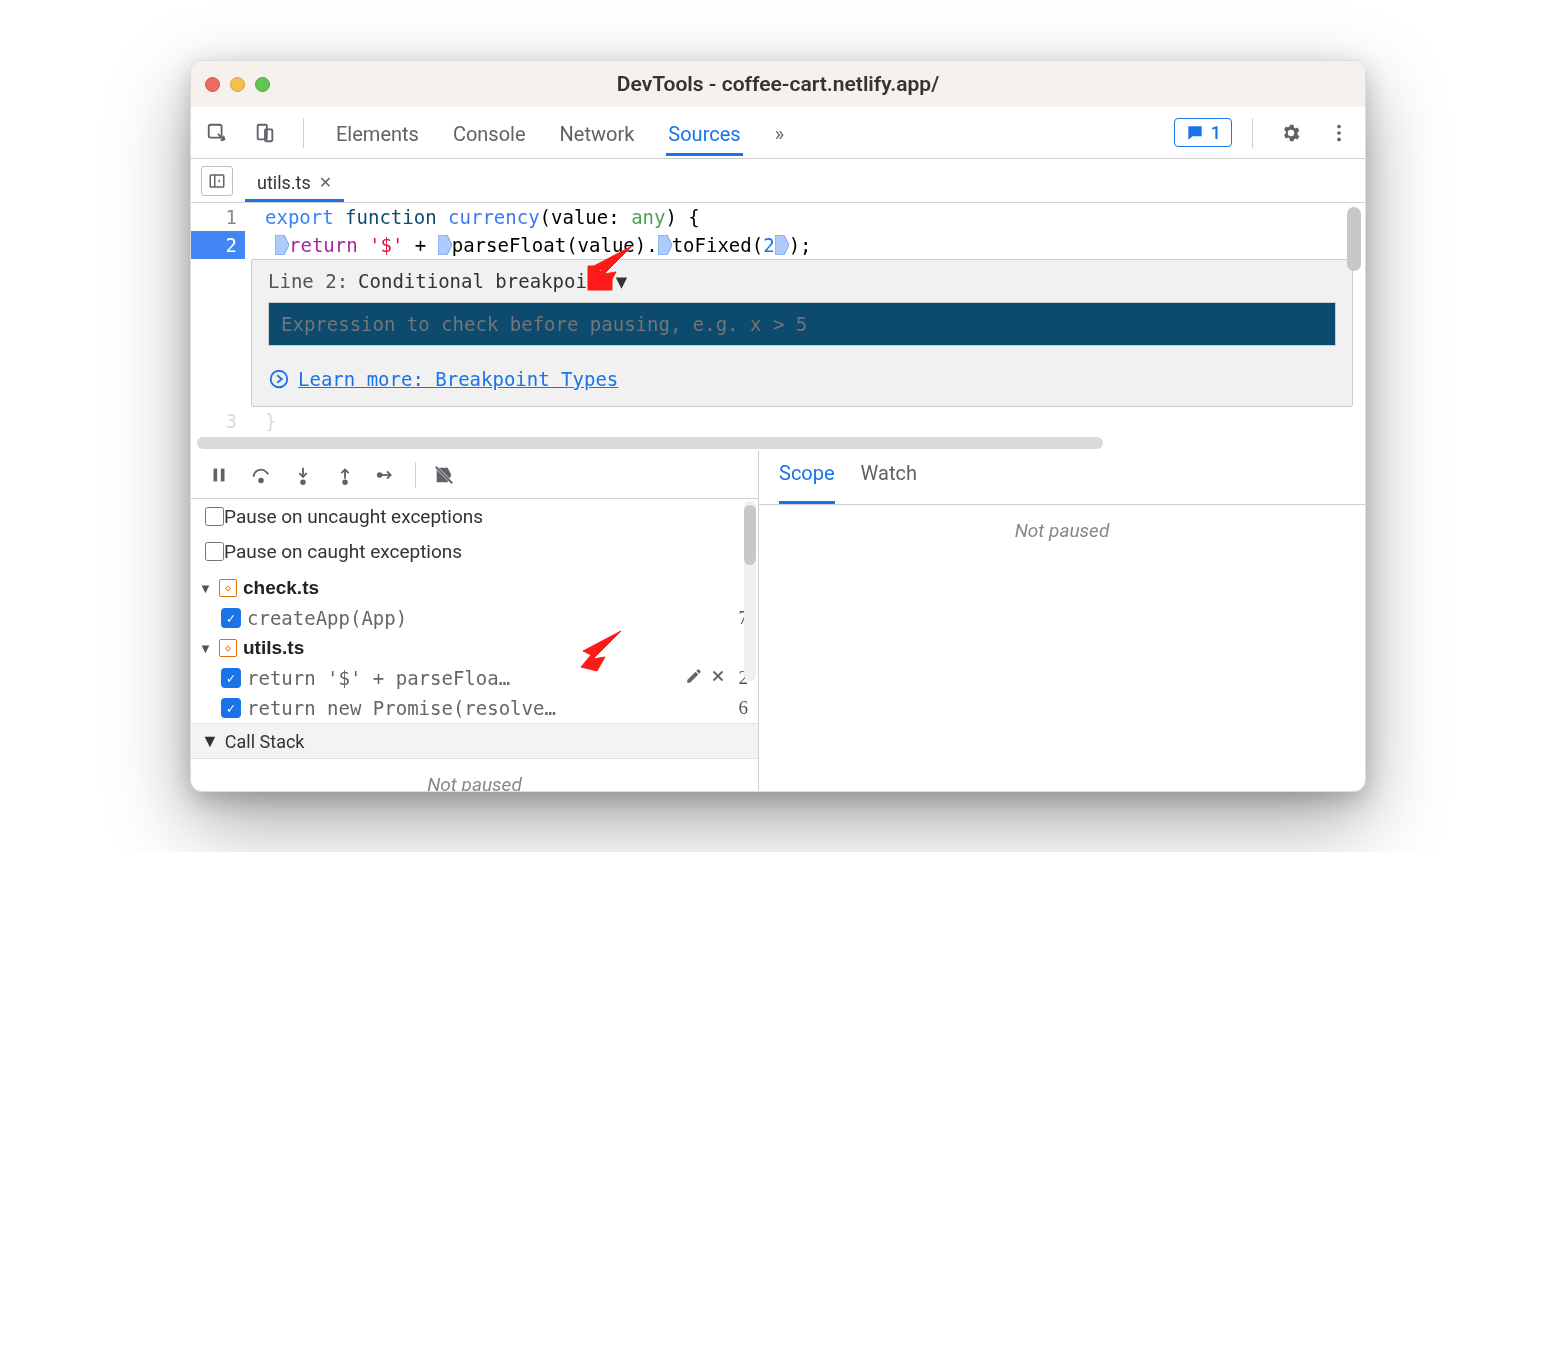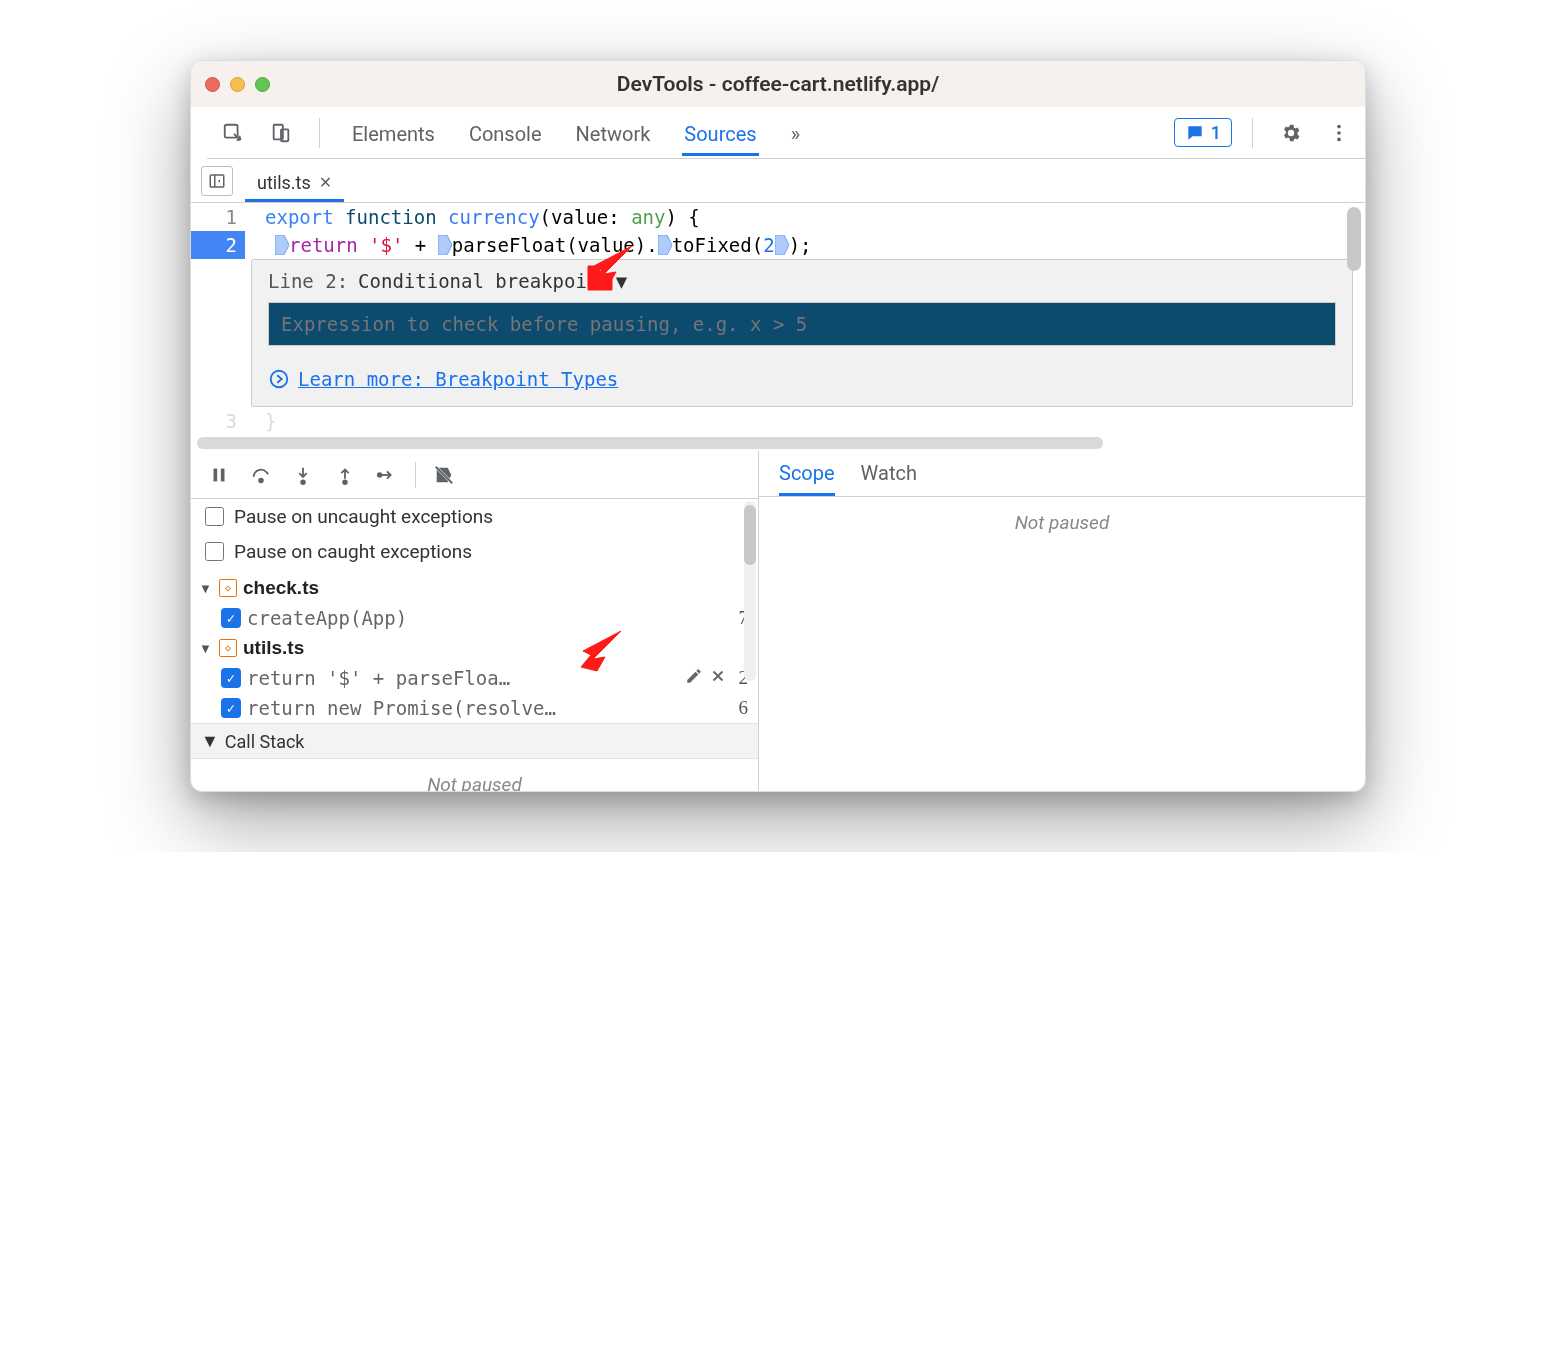--- a/index.html
+++ b/index.html
@@ -35,21 +35,21 @@
   .dot.yellow { background:#f5bf4f; border:1px solid #d9a13a;}
   .dot.green { background:#61c554; border:1px solid #4da53f;}
   .title {
     position:absolute; left:0; right:0; text-align:center;
     font-size:21px; font-weight:600; color:#333;
     pointer-events:none;
   }
   
   .topbar {
     height:52px; border-bottom:1px solid #d0d0d0;
-    display:flex; align-items:center; padding:0 8px; gap:12px;margin-left:16px;
+    display:flex; align-items:center; padding:0 8px; gap:12px;
   }
   .topbar .sep { width:1px; height:30px; background:#d0d0d0; margin:0 8px;}
   .icon-btn {
     width:36px; height:36px; display:flex; align-items:center; justify-content:center;
     border-radius:4px; color:#5f6368;
   }
   .icon-btn svg { width:22px; height:22px; }
   .panel-tabs { display:flex; gap:30px; margin-left:10px; font-size:20px; color:#5f6368;}
   .panel-tab { padding:12px 2px 10px; cursor:pointer; }
   .panel-tab.active { color:#1a73e8; border-bottom:3px solid #1a73e8; padding-bottom:7px;}
@@ -140,21 +140,21 @@
   }
   
   .lower { display:flex; height:340px;}
   .lower-left { width:568px; border-right:1px solid #d0d0d0; overflow:hidden; position:relative;}
   .lower-right { flex:1; }
   
   .dbg-toolbar { height:48px; display:flex; align-items:center; gap:6px; padding:0 10px; border-bottom:1px solid #d0d0d0;}
   .dbg-toolbar .icon-btn { color:#5f6368; }
   .dbg-toolbar .sep { width:1px; height:26px; background:#d0d0d0; margin:0 4px;}
   
-  .check-row { display:flex; align-items:center; gap:10px; padding:6px 14px; font-size:19px; color:#333;}
+  .check-row { display:flex; align-items:center; padding:6px 14px; font-size:19px; color:#333;}
   .check-row input { width:19px; height:19px; }
   
   .tree { font-size:19px; padding:4px 0 0 0;}
   .tree-row { display:flex; align-items:center; padding:4px 10px 4px 8px; gap:6px; font-family: Menlo, Consolas, monospace;}
   .tree-row.header { font-weight:600; font-family:-apple-system, sans-serif;}
   .tree-row.level2 { padding-left:30px;}
   .tree-row .disclosure { width:14px; color:#555; font-size:13px;}
   .file-icon {
     width:18px; height:18px; border:1.5px solid #e8710a; border-radius:2px; display:flex;
     align-items:center; justify-content:center; font-size:10px; color:#e8710a; font-family:monospace;
@@ -168,21 +168,21 @@
   .tree-row .linecol { color:#555; margin-left:auto; font-family:-apple-system; padding-left:6px;}
   .row-actions { display:flex; gap:6px; align-items:center; color:#666;}
   .row-actions svg { width:18px; height:18px;}
   .section-header {
     display:flex; align-items:center; gap:6px; padding:6px 10px; background:#f3f3f3;
     font-size:18px; color:#333; border-top:1px solid #e2e2e2; border-bottom:1px solid #e2e2e2;
   }
   .not-paused { text-align:center; color:#888; font-style:italic; font-size:19px; padding:14px;}
   
   .right-tabs { display:flex; gap:26px; padding:10px 20px 0; border-bottom:1px solid #d0d0d0; font-size:20px; color:#5f6368;}
-  .right-tabs .rtab { padding-bottom:8px; cursor:pointer;}
+  .right-tabs .rtab { padding-bottom:16px; cursor:pointer;}
   .right-tabs .rtab.active { color:#1a73e8; border-bottom:3px solid #1a73e8; }
   .lower-left .vscroll {
     position:absolute; right:2px; top:50px; width:12px; height:180px; background:#f0f0f0; border-radius:6px;
   }
   .lower-left .vscroll .vthumb{
     width:100%; height:60px; background:#c8c8c8; border-radius:6px; margin-top:4px;
   }
   .code-scroll {
     position:absolute; right:4px; top:0; width:14px; height:240px;
   }

